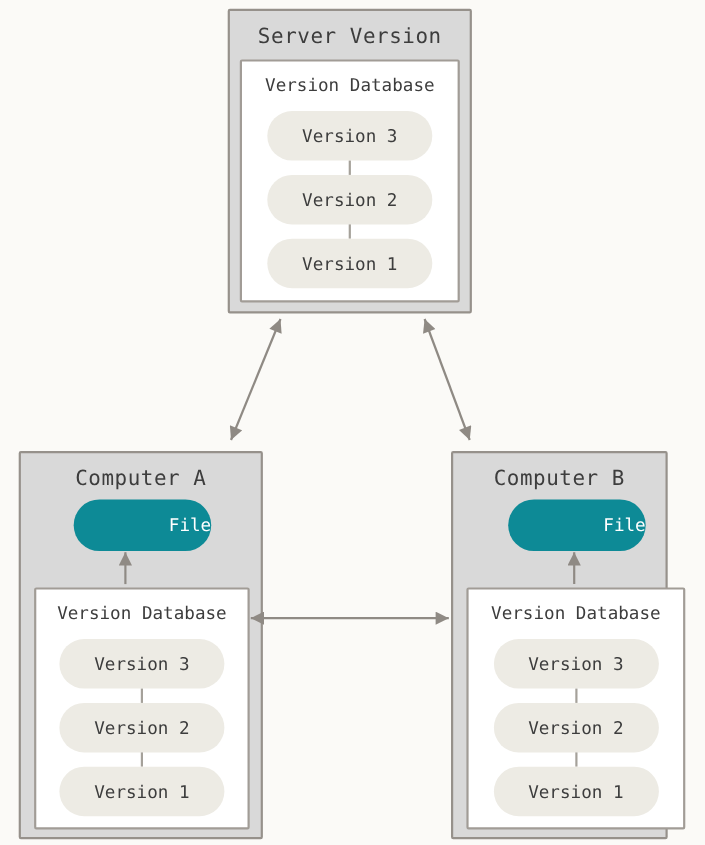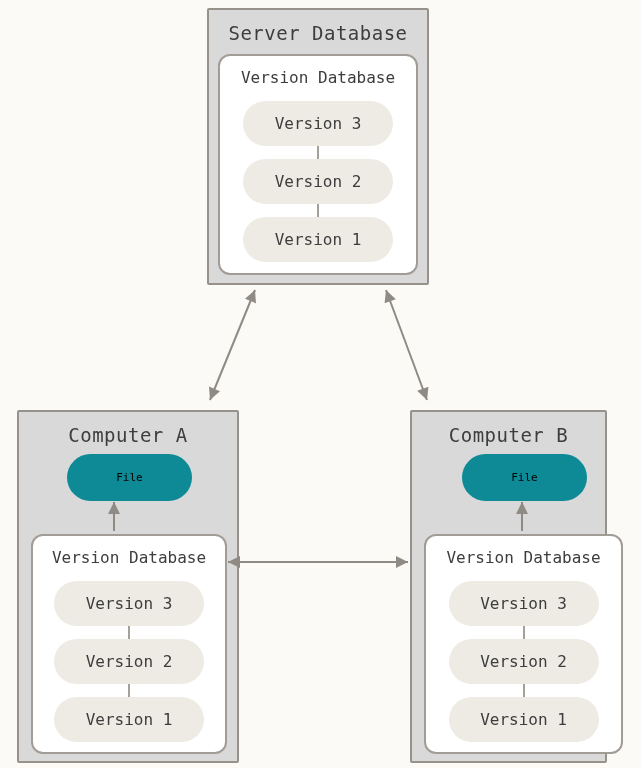--- a/index.html
+++ b/index.html
@@ -34,21 +34,21 @@
     text-align: center;
     font-size: 19px;
     letter-spacing: 0.5px;
     white-space: nowrap;
   }
   .db {
     position: absolute;
     box-sizing: border-box;
     background: #ffffff;
     border: 2px solid #a19c96;
-    border-radius: 12px;
+    border-radius: 2px;
     text-align: center;
   }
   .db-title {
     margin: 12px 0 14px 0;
     font-size: 16px;
     line-height: 19px;
     white-space: nowrap;
   }
   .pill {
     width: 150px; height: 45px;
@@ -63,24 +63,24 @@
     width: 2px; height: 13px;
     margin: 0 auto;
     background: #a5a19a;
   }
   .file-pill {
     position: absolute;
     box-sizing: border-box;
     width: 125px; height: 47px;
     border-radius: 24px;
     background: #0d8a96;
-    color: #000000;
-    font-size: 11px;
+    color: #ffffff;
+    font-size: 16px;
     line-height: 47px;
-    text-align: center;
+    text-align: right;
     white-space: nowrap;
   }
   
   .server   { left: 207px; top: 8px;   width: 222px; height: 277px; }
   .server .db { left: 9px;  top: 44px;  width: 200px; height: 221px; }
 
   .computer-a { left: 3px;   top: 410px; width: 222px; height: 353px; margin-left: 14px; }
   .computer-a .file-pill { left: 48px; top: 42px; }
   .computer-a .db { left: 12px; top: 122px; width: 196px; height: 220px; }
 
@@ -100,21 +100,21 @@
       </marker>
     </defs>
     <line x1="255" y1="290" x2="210" y2="400" stroke="#8f8a84" stroke-width="2" marker-start="url(#ah)" marker-end="url(#ah)"></line>
     <line x1="386" y1="290" x2="427" y2="400" stroke="#8f8a84" stroke-width="2" marker-start="url(#ah)" marker-end="url(#ah)"></line>
     <line x1="228" y1="562" x2="408" y2="562" stroke="#8f8a84" stroke-width="2" marker-start="url(#ah)" marker-end="url(#ah)"></line>
     <line x1="114" y1="531" x2="114" y2="502" stroke="#8f8a84" stroke-width="2" marker-end="url(#ah)"></line>
     <line x1="522" y1="531" x2="522" y2="502" stroke="#8f8a84" stroke-width="2" marker-end="url(#ah)"></line>
   </svg>
 
   <div class="machine server">
-    <div class="machine-title">Server Database</div>
+    <div class="machine-title">Server Version</div>
     <div class="db">
       <div class="db-title">Version Database</div>
       <div class="pill">Version 3</div>
       <div class="connector"></div>
       <div class="pill">Version 2</div>
       <div class="connector"></div>
       <div class="pill">Version 1</div>
     </div>
   </div>
 

